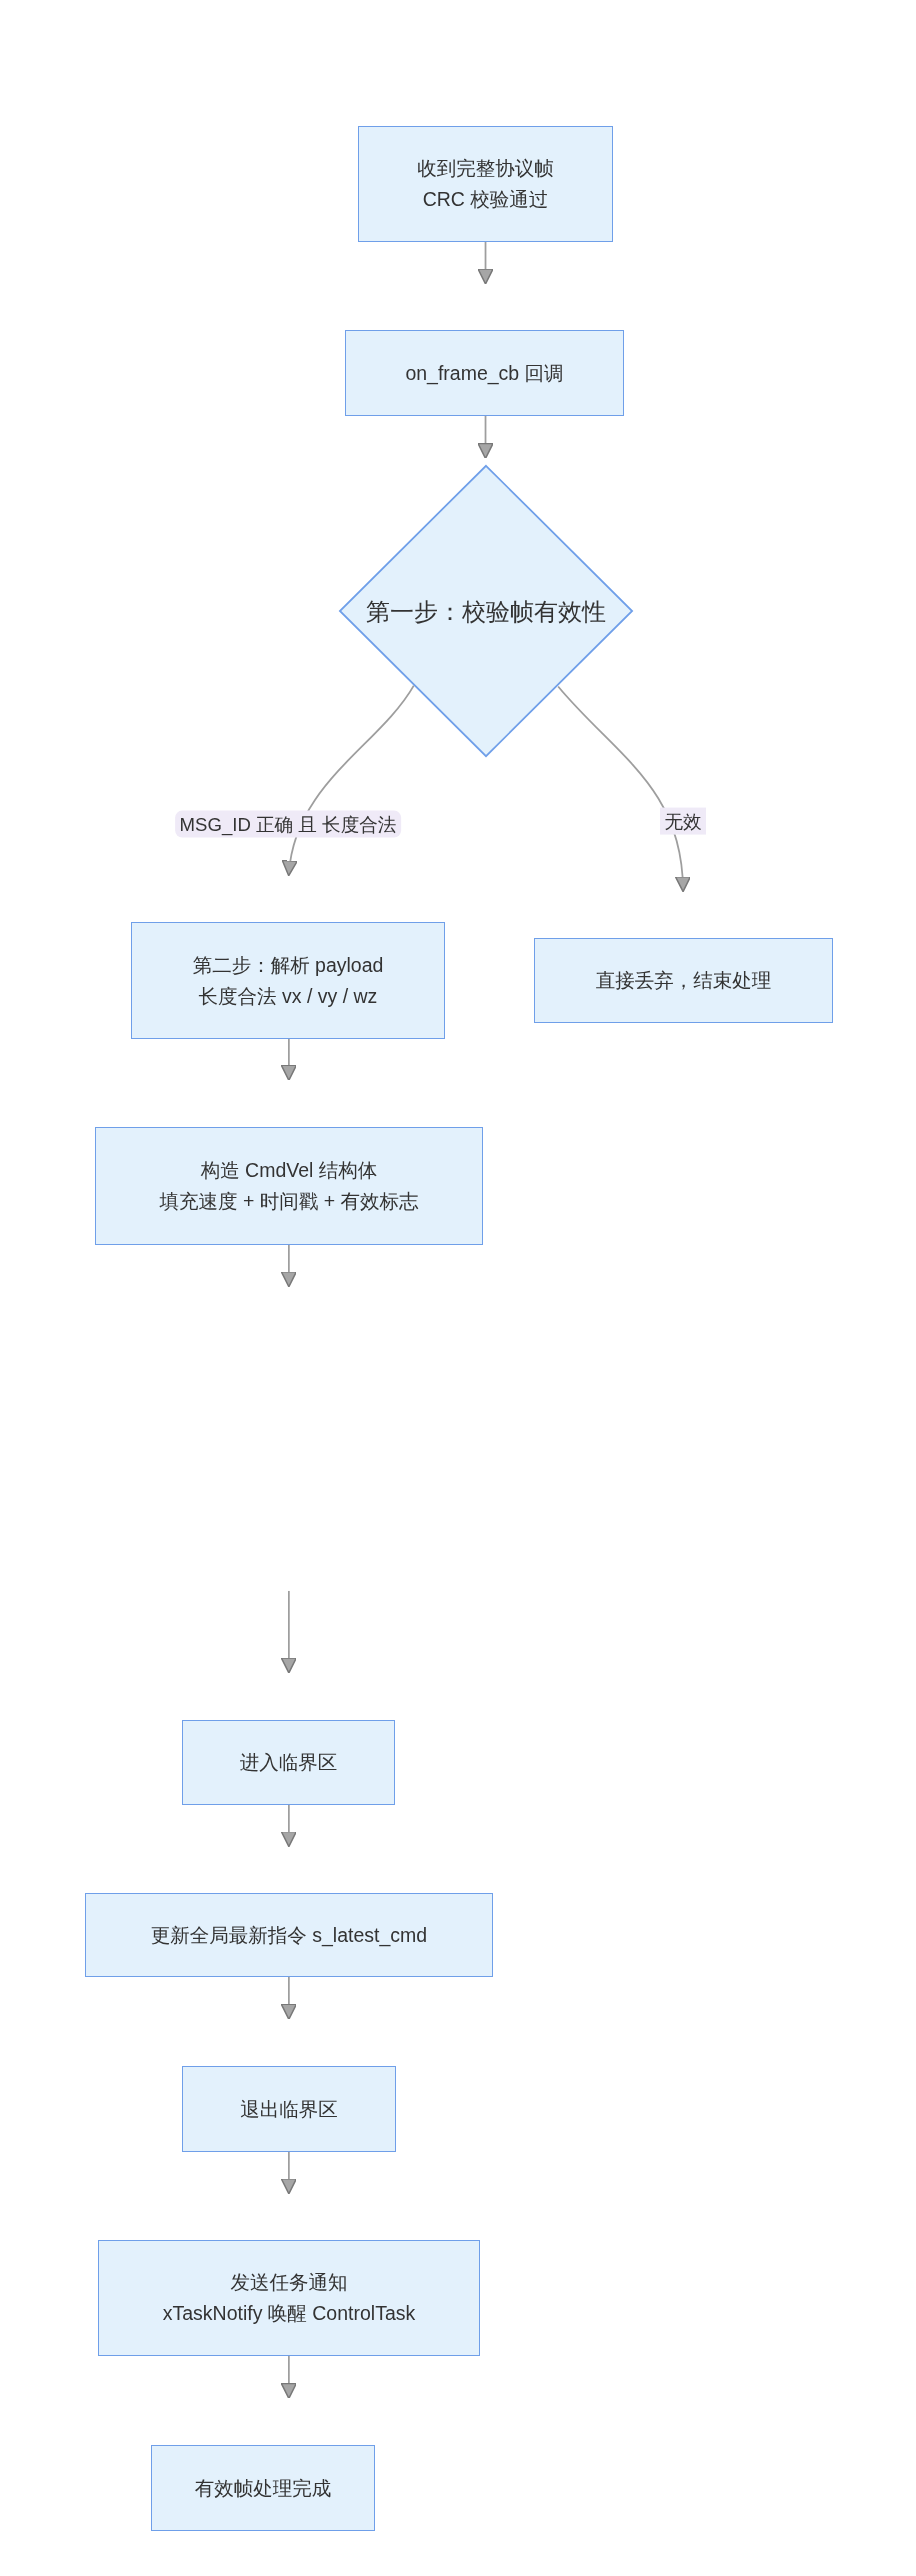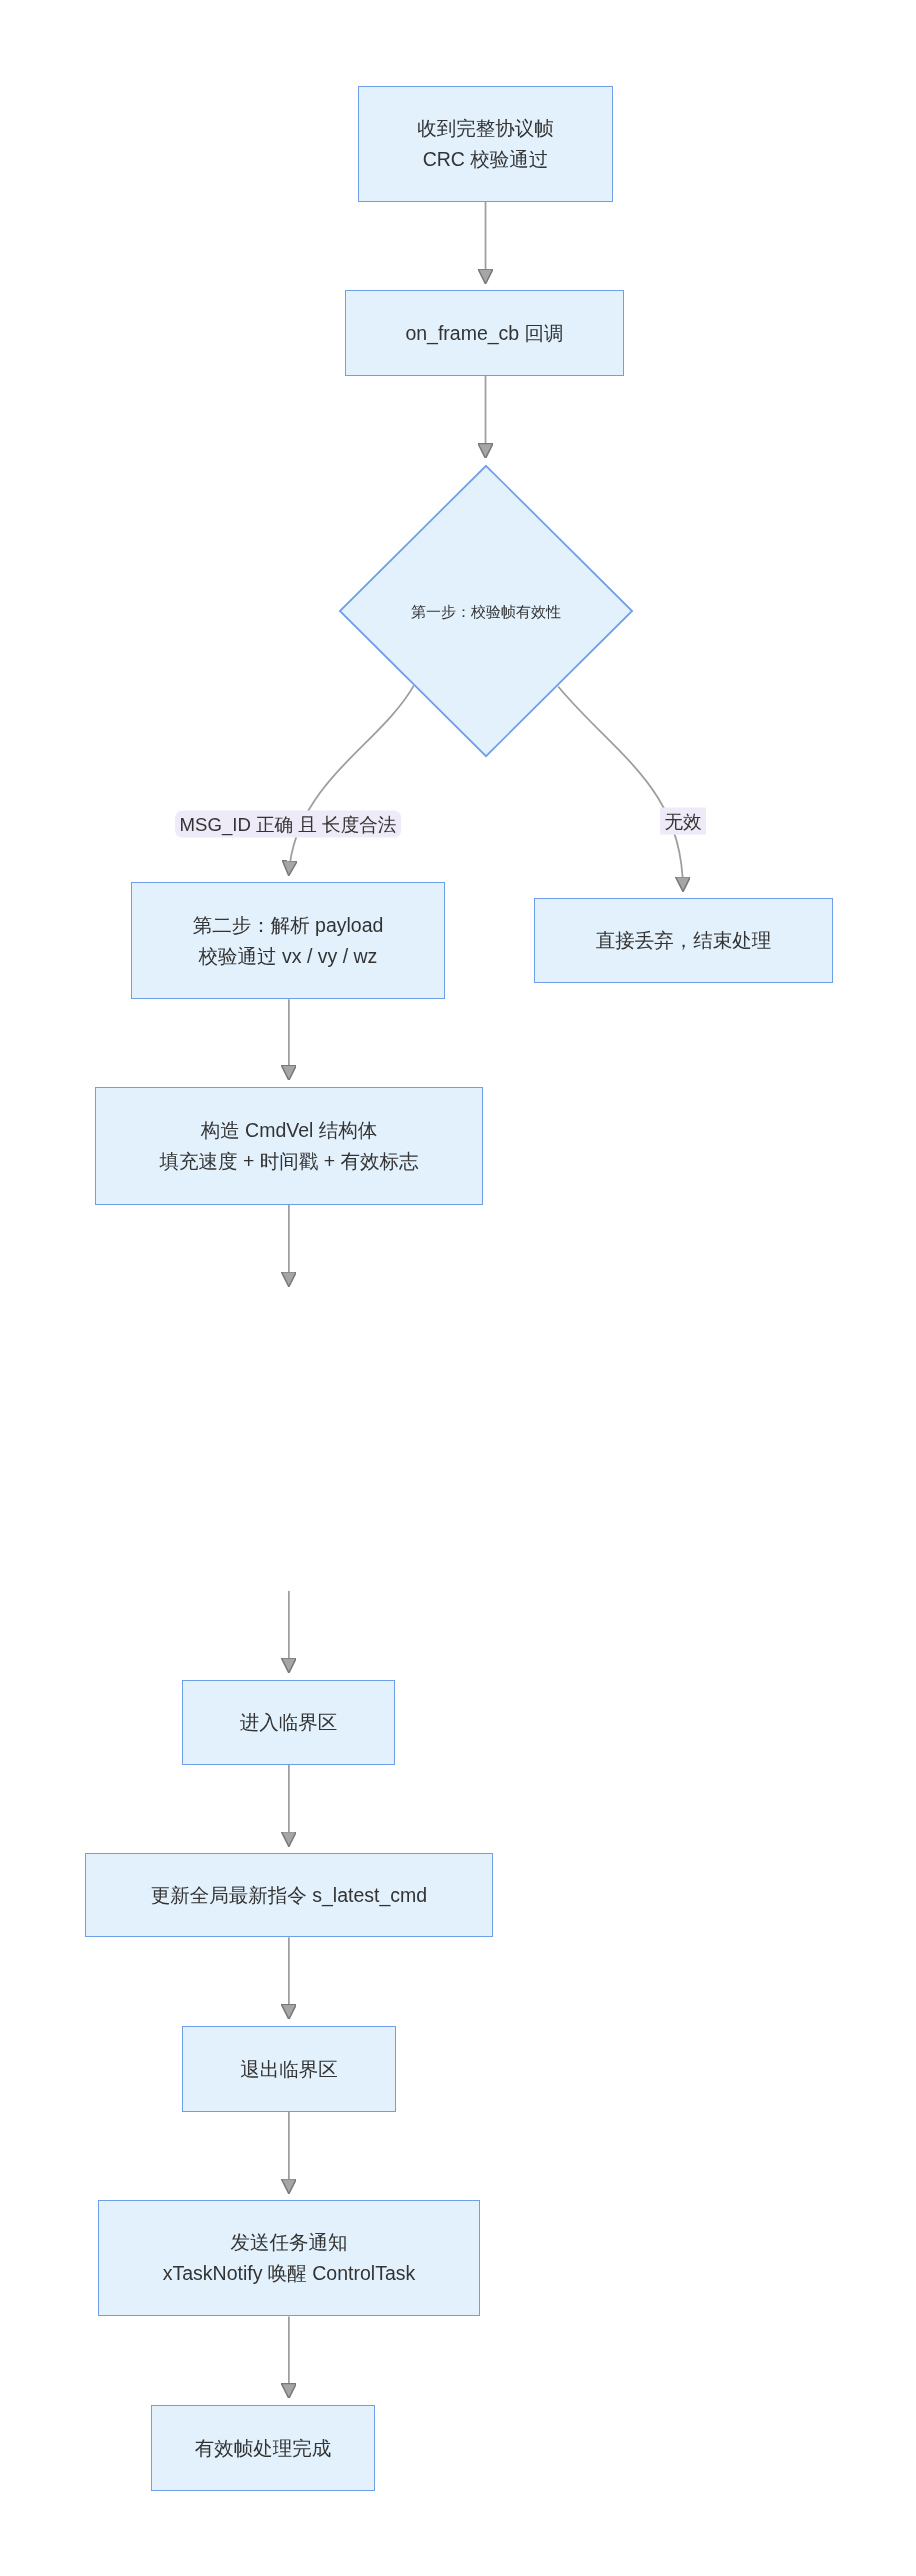--- a/index.html
+++ b/index.html
@@ -33,20 +33,21 @@
     background: #e3f1fc;
     border: 1.8px solid #6f9fe9;
     display: flex;
     flex-direction: column;
     align-items: center;
     justify-content: center;
     text-align: center;
     font-size: 19.5px;
     line-height: 31px;
     color: #333333;
+    margin-top: 40px;
   }
   .node.diamond {
     position: absolute;
   }
   .node.diamond svg {
     position: absolute;
     left: 0;
     top: 0;
     width: 100%;
     height: 100%;
@@ -59,21 +60,21 @@
   .node.diamond .dtext {
     position: absolute;
     left: 0;
     top: 0;
     width: 100%;
     height: 100%;
     display: flex;
     align-items: center;
     justify-content: center;
     text-align: center;
-    font-size: 15px;
+    font-size: 24px;
     line-height: 31px;
     color: #333333;
   }
   .edge-label {
     position: absolute;
     transform: translate(-50%, -50%);
     background: #efeaf7;
     color: #333333;
     font-size: 18.6px;
     line-height: 1.25;
@@ -120,21 +121,21 @@
     </svg>
     <div class="dtext">第一步：校验帧有效性</div>
   </div>
 
   <div class="edge-label" style="left:288px; top:824px;border-radius:7px;">MSG_ID 正确 且 长度合法</div>
 
   <div class="edge-label" style="left:683px; top:821px;">无效</div>
 
   <div class="node rect" style="left:131px; top:882px; width:314px; height:117px;">
     <div>第二步：解析 payload</div>
-    <div>校验通过 vx / vy / wz</div>
+    <div>长度合法 vx / vy / wz</div>
   </div>
 
   <div class="node rect" style="left:534px; top:898px; width:299px; height:85px;">
     <div>直接丢弃，结束处理</div>
   </div>
 
   <div class="node rect" style="left:95px; top:1087px; width:388px; height:118px;">
     <div>构造 CmdVel 结构体</div>
     <div>填充速度 + 时间戳 + 有效标志</div>
   </div>

